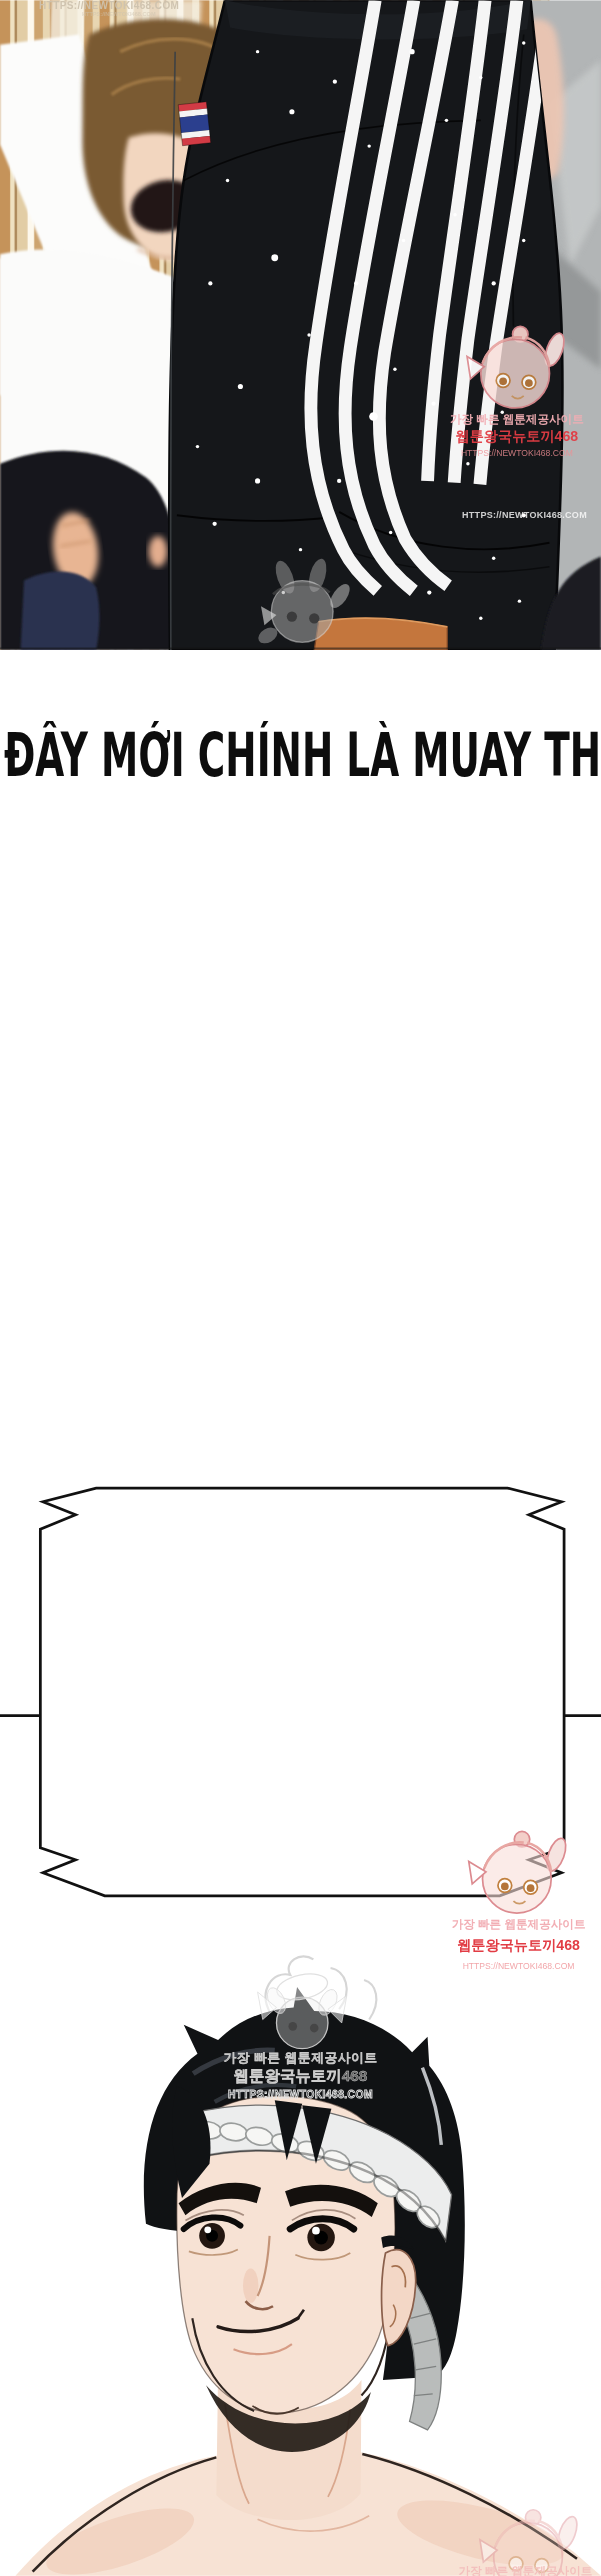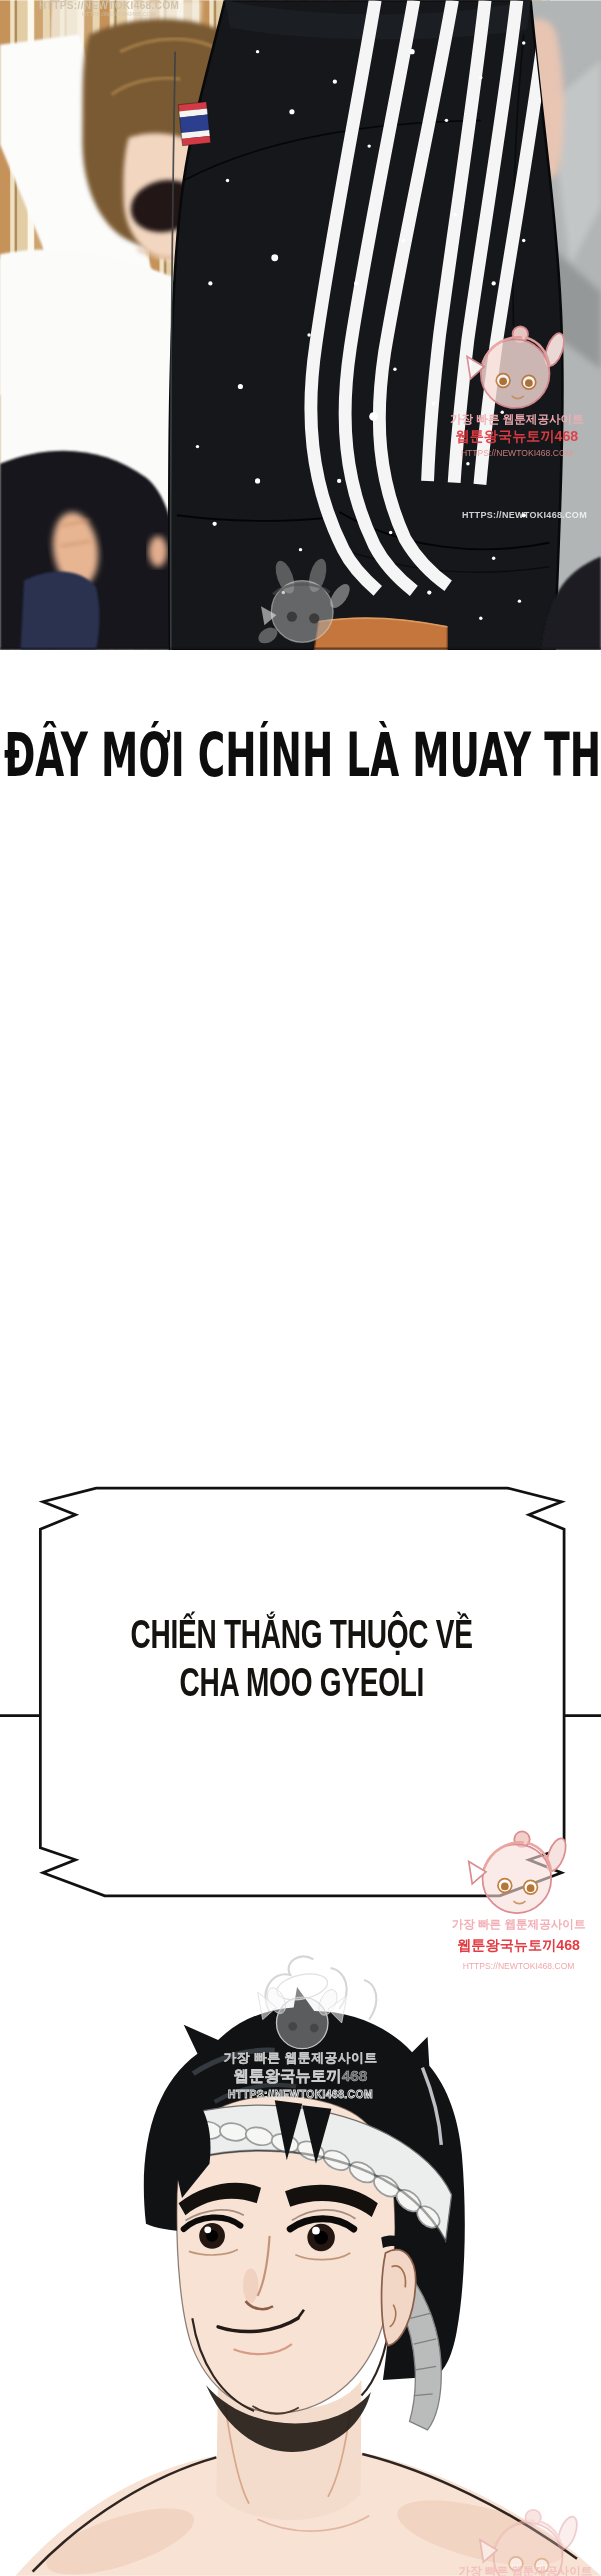--- a/index.html
+++ b/index.html
@@ -334,19 +334,15 @@
 
 <div id="wm-topleft" class="wm">HTTPS://NEWTOKI468.COM</div>
 <div id="wm-topleft-small" class="wm">HTTPS://NEWTOKI468.COM</div>
 <div id="wm-panelright" class="wm">HTTPS://NEWTOKI468.COM</div>
 <div id="wm-underpanel">가장 빠른 웹툰제공사이트</div>
 
 <div id="caption">
   <span>ĐÂY MỚI CHÍNH LÀ MUAY THÁI!</span>
 </div>
 
-<div id="boxtext">
-  <div><span class="l1">CHIẾN THẮNG THUỘC VỀ</span></div>
-  <div class="l2wrap"><span class="l2">CHA MOO GYEOLI</span></div>
+
 </div>
 
-</div>
-
 
 </body></html>

